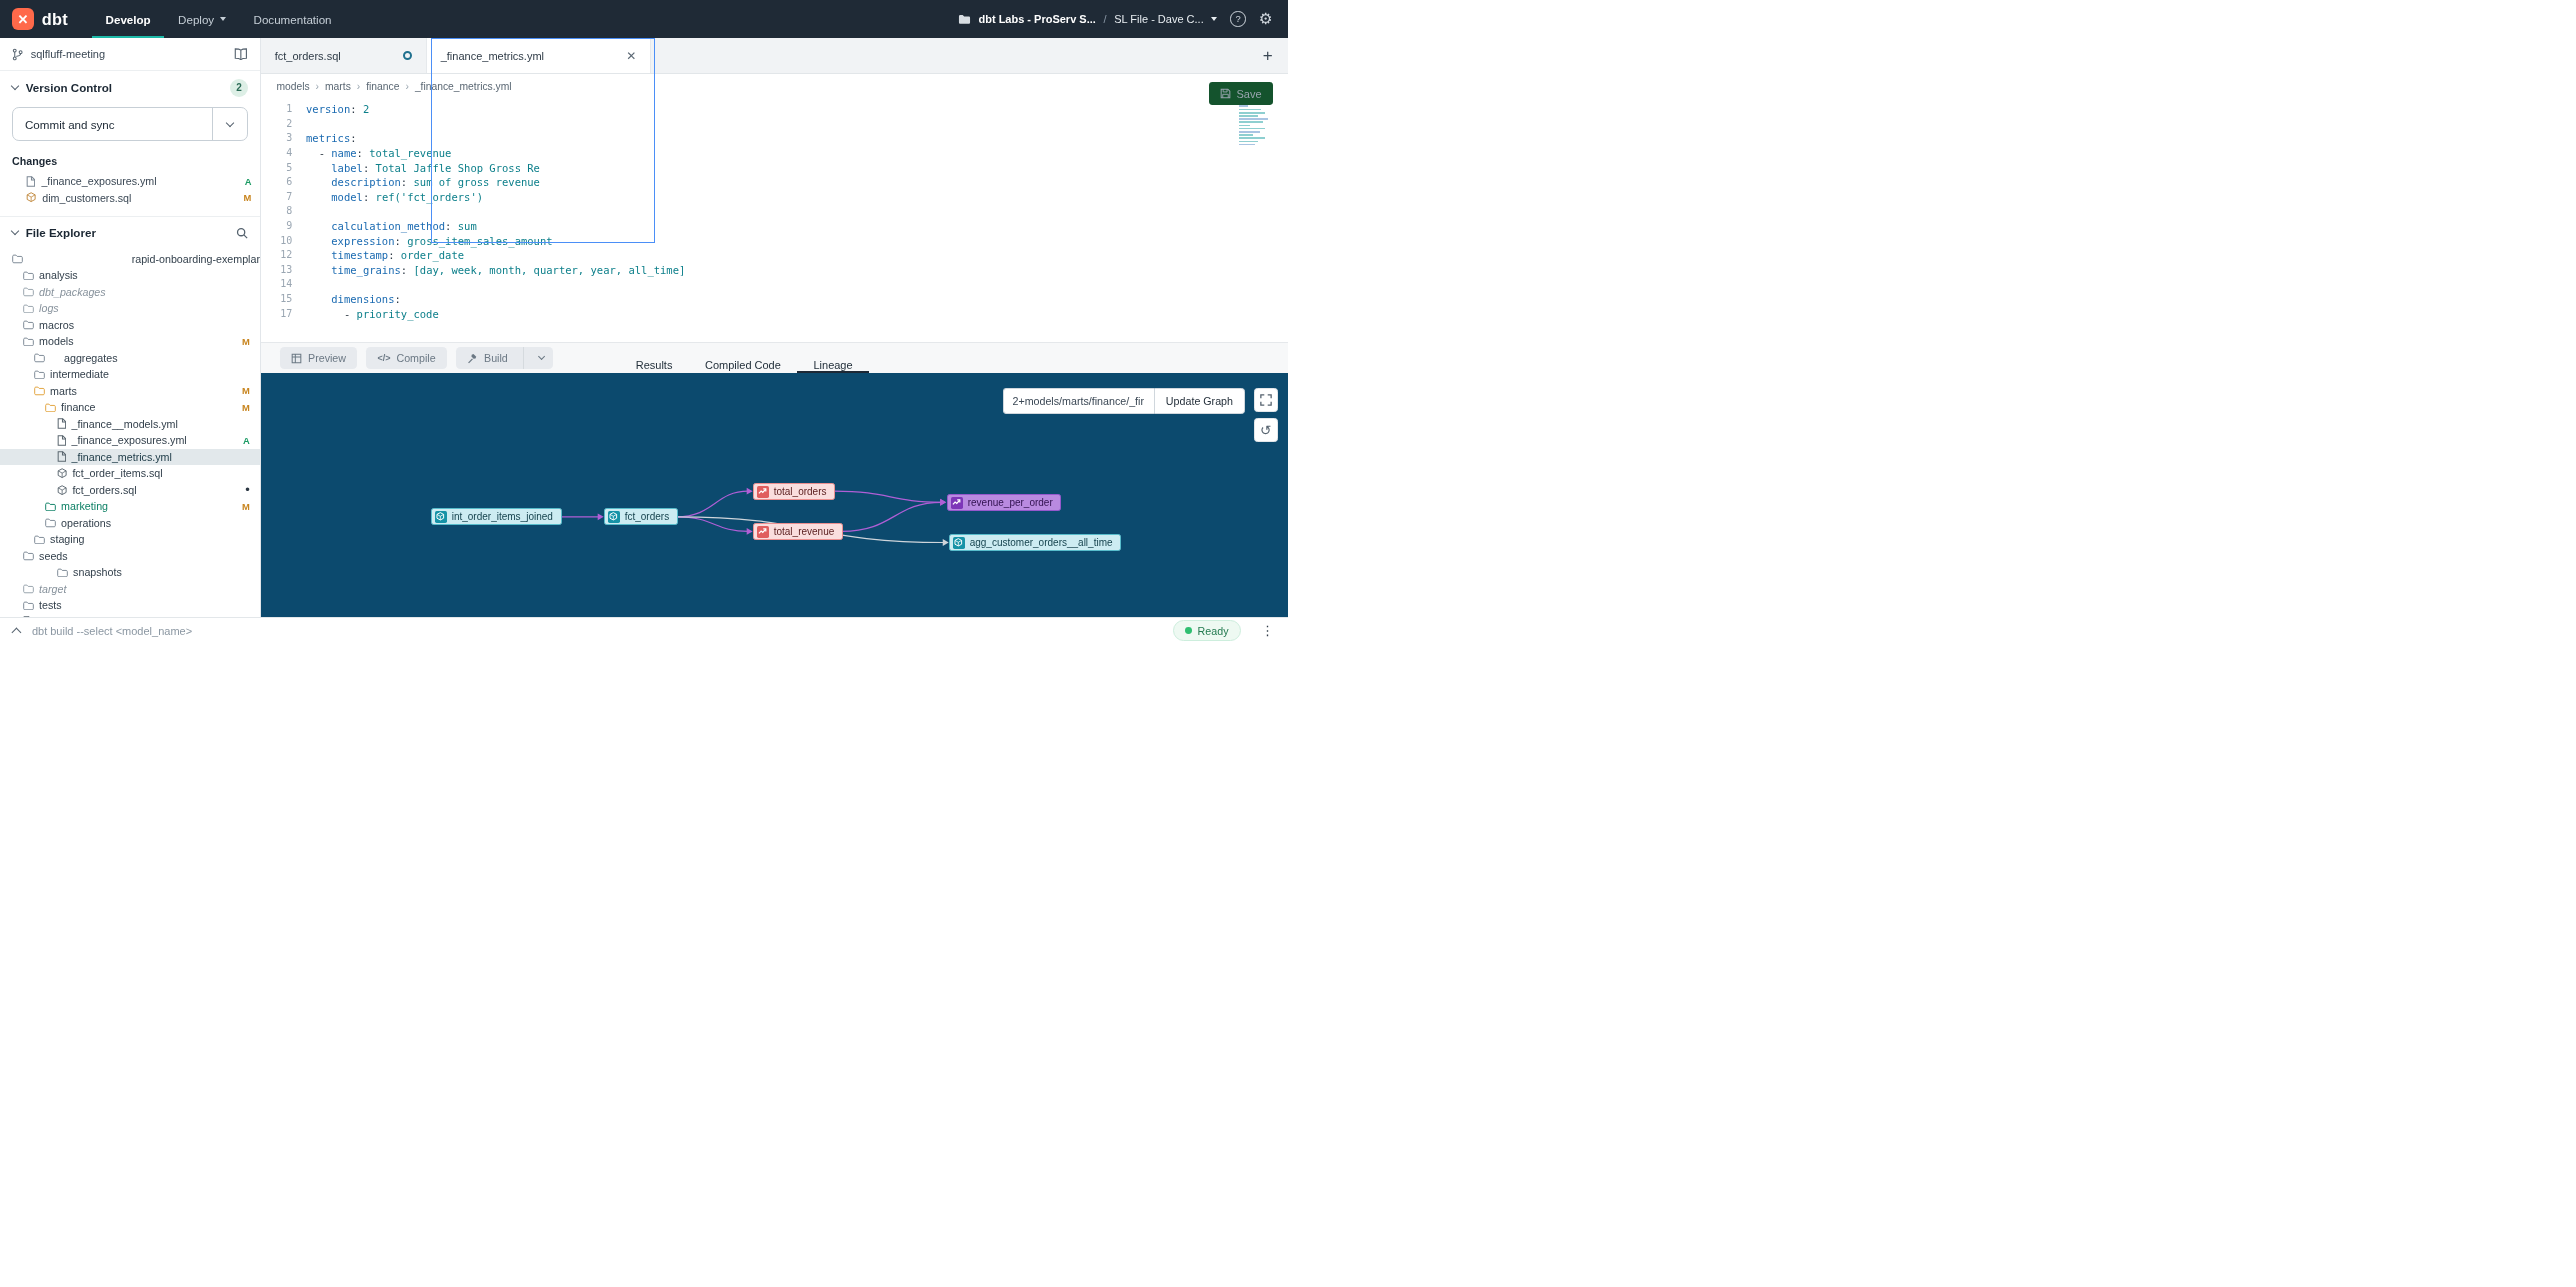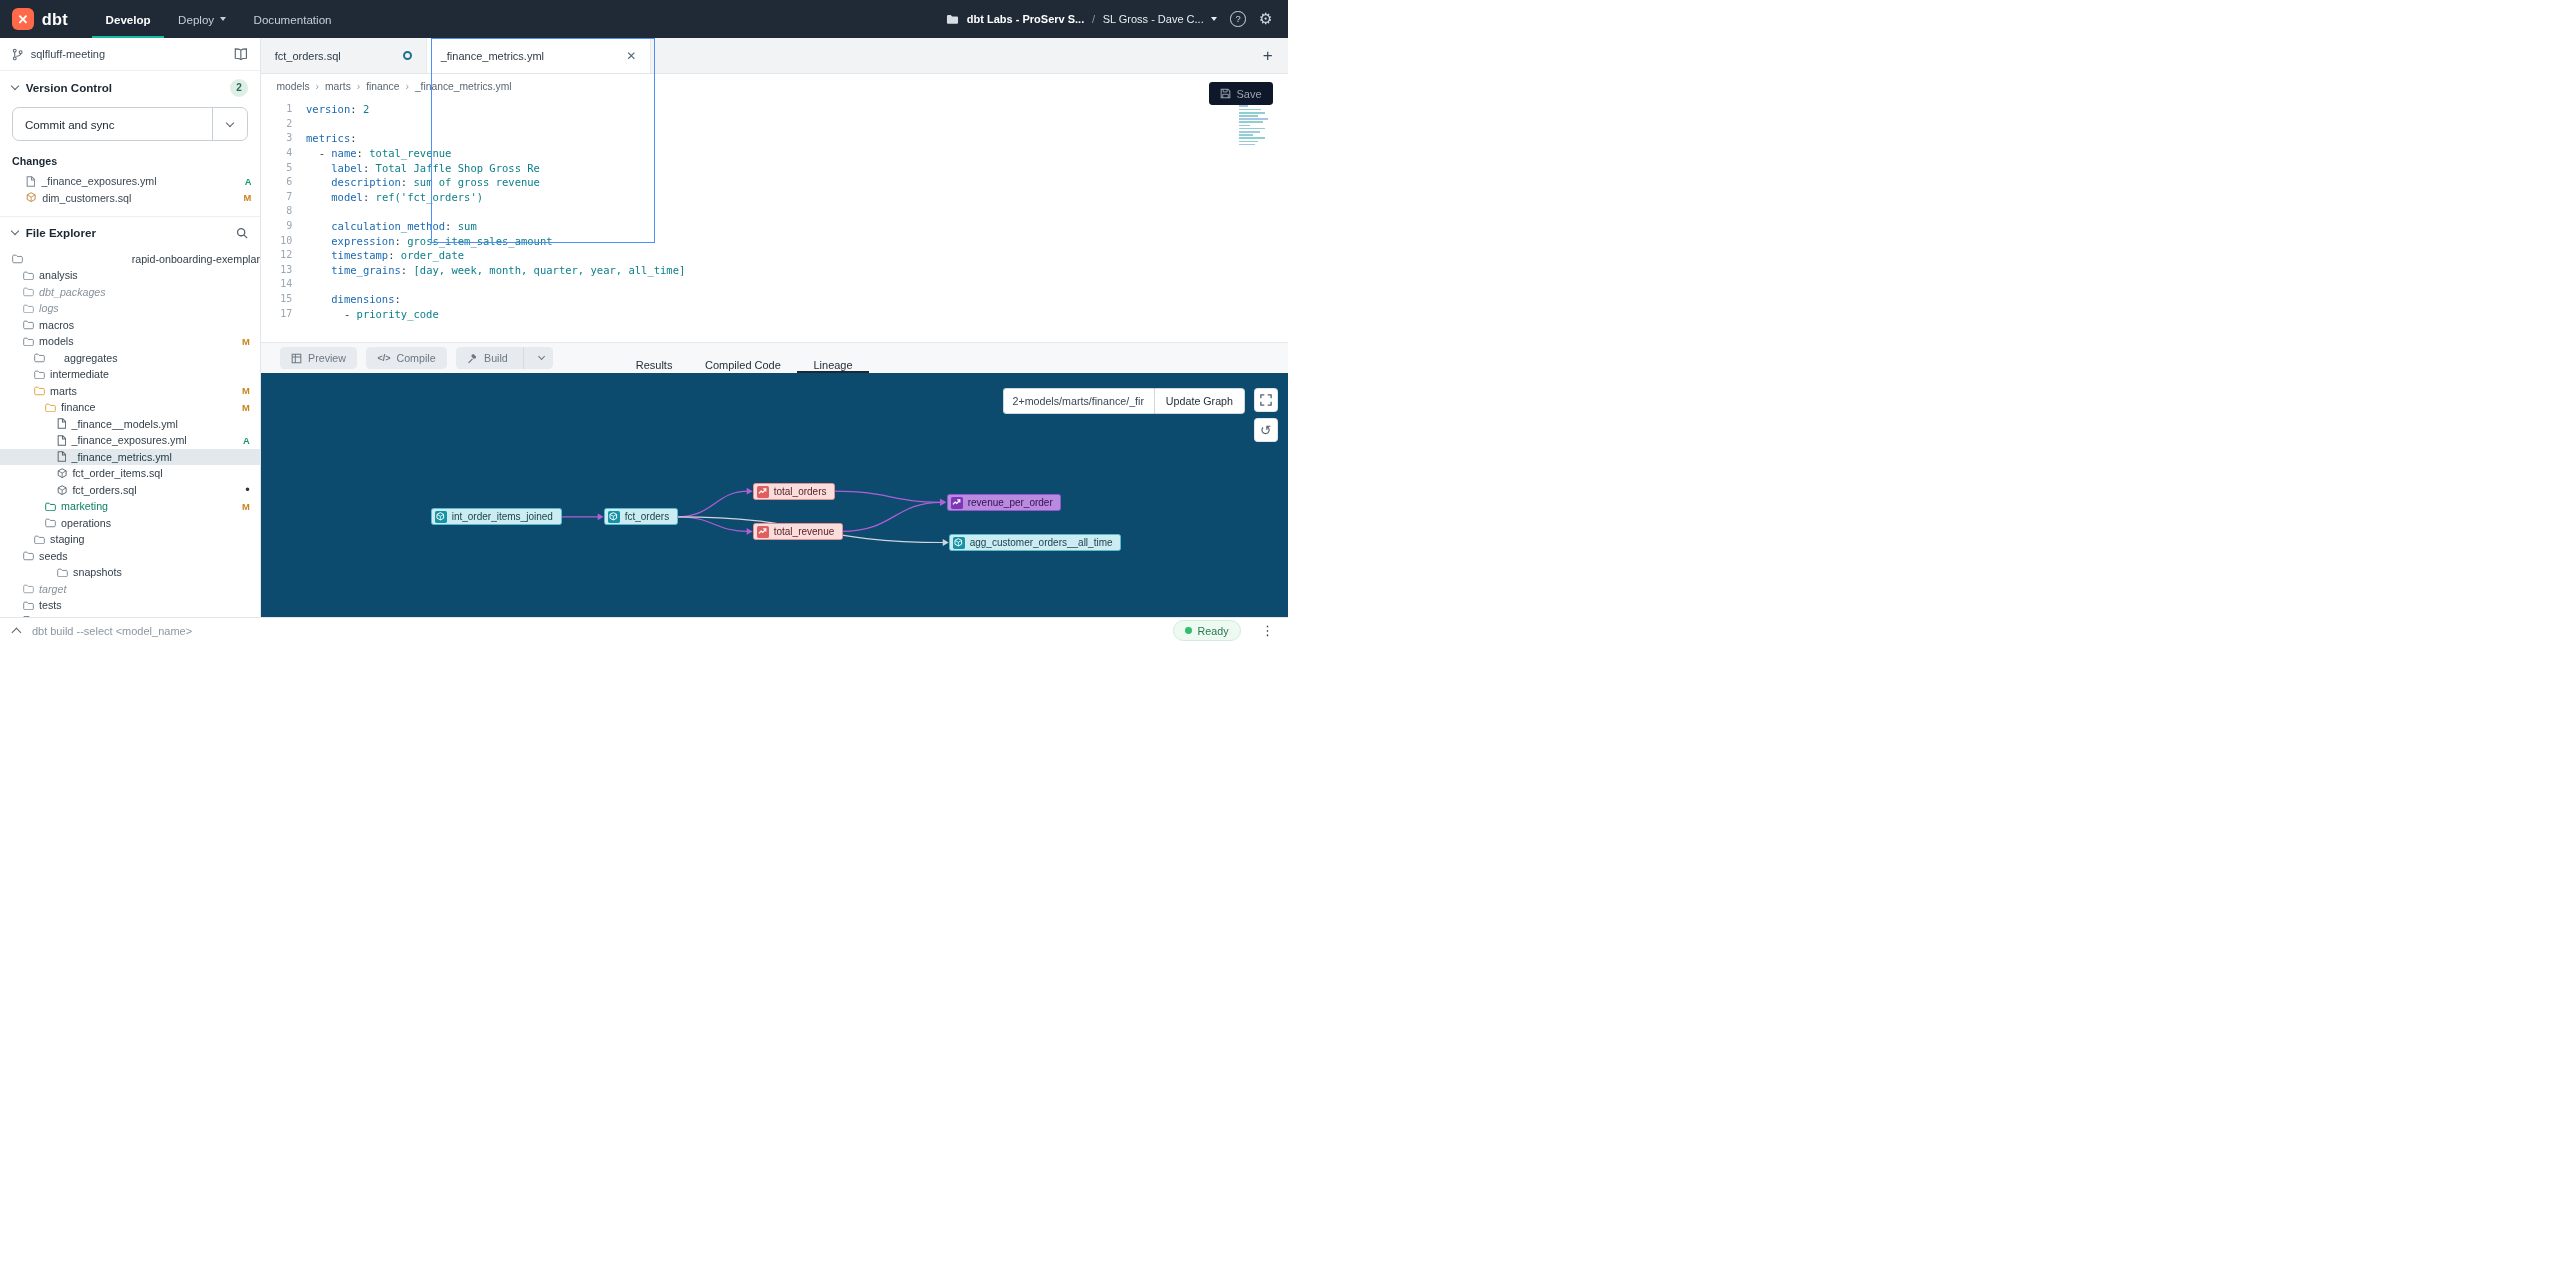--- a/index.html
+++ b/index.html
@@ -57,21 +57,21 @@
 .tab{display:flex;align-items:center;padding:0 13.7px;font-size:11px;color:#2f3b47;border-right:0.9px solid #e6e9ec;cursor:pointer}
 .tab.active{background:#fff}
 .tab1{width:166px;justify-content:space-between}
 .tab2{width:224px;justify-content:space-between}
 .ring{width:9.4px;height:9.4px;border-radius:50%;border:2.6px solid #20708e;flex:none}
 .tab-close{color:#5a6773;font-size:12px}
 .add-tab{margin-left:auto;align-self:center;margin-right:15.4px;font-size:17px;color:#3a4754;cursor:pointer}
 .sel-rect{position:absolute;left:170px;top:0;width:224px;height:205px;border:1.7px solid #4b8ff7;z-index:35;pointer-events:none}
 .crumb-row{height:24px;flex:none;display:flex;align-items:center;gap:6px;padding:0 15.4px;font-size:10.3px;color:#5a6773}
 .crumb-sep{color:#9aa6b0;font-size:10.3px}
-.save-btn{position:absolute;top:44px;right:15.4px;height:23px;display:flex;align-items:center;gap:6px;background:#0f172a;border-radius:3.4px;padding:0 11px;color:#98a4ae;font-size:11px;z-index:10;cursor:default}
+.save-btn{position:absolute;top:44px;right:15.4px;height:23px;display:flex;align-items:center;gap:6px;background:#14532d;border-radius:3.4px;padding:0 11px;color:#98a4ae;font-size:11px;z-index:10;cursor:default}
 .code-area{height:244px;flex:none;overflow:hidden;position:relative;font-family:"DejaVu Sans Mono",monospace;font-size:10.5px;padding-top:4.3px}
 .code-line{display:flex;height:14.6px;line-height:14.6px}
 .ln{width:45px;flex:none;text-align:right;padding-right:13.7px;color:#9aa6b2;font-size:10px}
 .lc{white-space:pre}
 .tk-key{color:#1a6ab1}
 .tk-val{color:#0c7f8a}
 .tk-num{color:#0c7f8a}
 .tk-punc{color:#2f3b47}
 .minimap{position:absolute;top:4.3px;right:7.7px;width:41px;z-index:5}
 .minimap i{display:block;height:1.7px;margin-bottom:1.5px;background:#8ecfd0}
@@ -139,21 +139,21 @@
   </nav>
   <div class="topbar-right">
     <div class="proj">
       <span class="icon-wrap">
           <svg width="13" height="10.3" viewBox="0 0 16 13">
             <path d="M1 3c0-1 .7-1.7 1.6-1.7h3.1l1.9 1.9h5.8c.9 0 1.6.7 1.6 1.6v6c0 .9-.7 1.6-1.6 1.6H2.6C1.7 12.4 1 11.7 1 10.8z" fill="#d7dde2"></path>
           </svg>
         </span>
       <b>dbt Labs - ProServ S...</b>
       <span class="slash">/</span>
-      <span>SL Gross - Dave C...</span>
+      <span>SL File - Dave C...</span>
       <span class="caret"></span>
     </div>
     <span class="help-icon">?</span>
     <span class="gear-icon">⚙</span>
   </div>
 </header>
 
 <div class="main">
 
   <aside class="sidebar">

